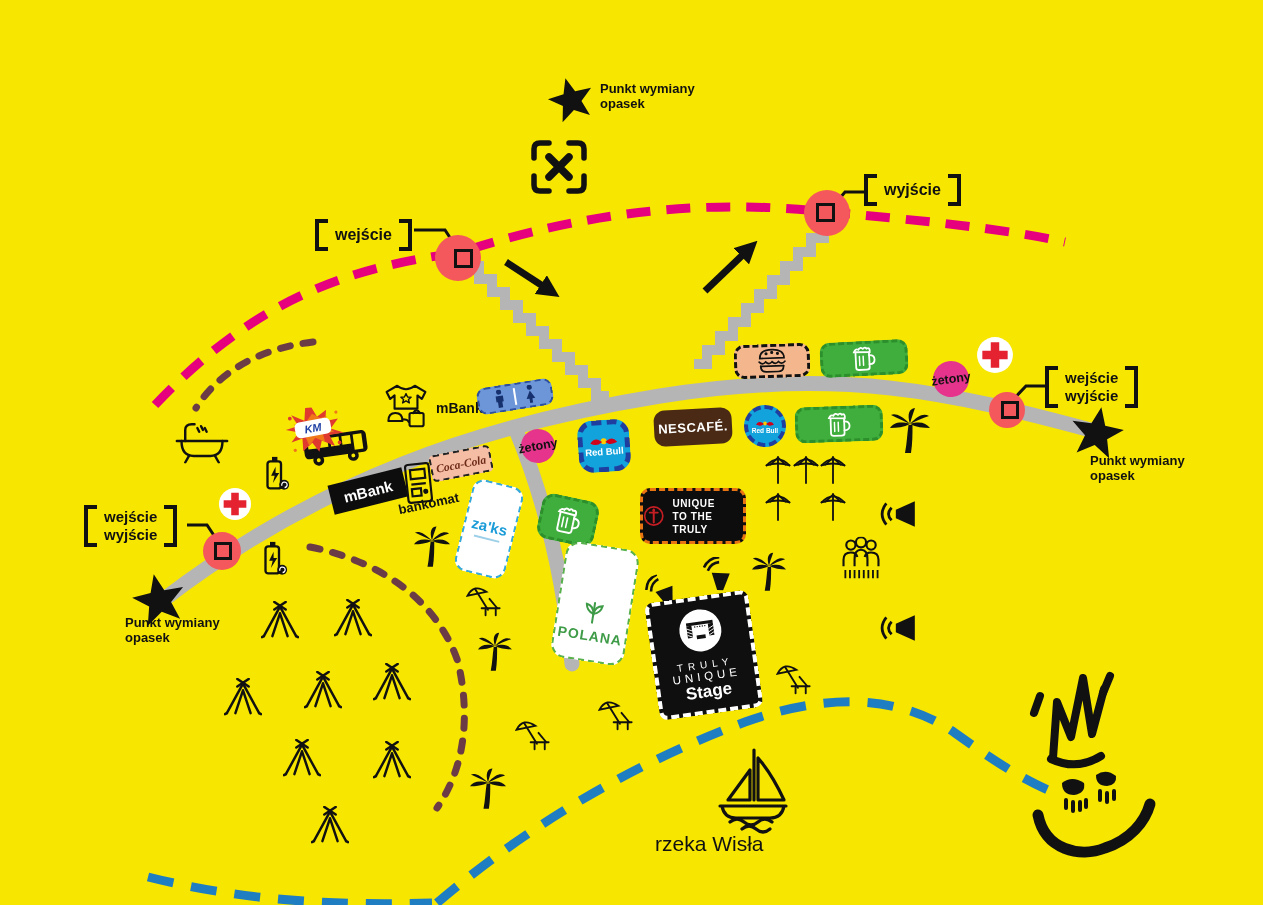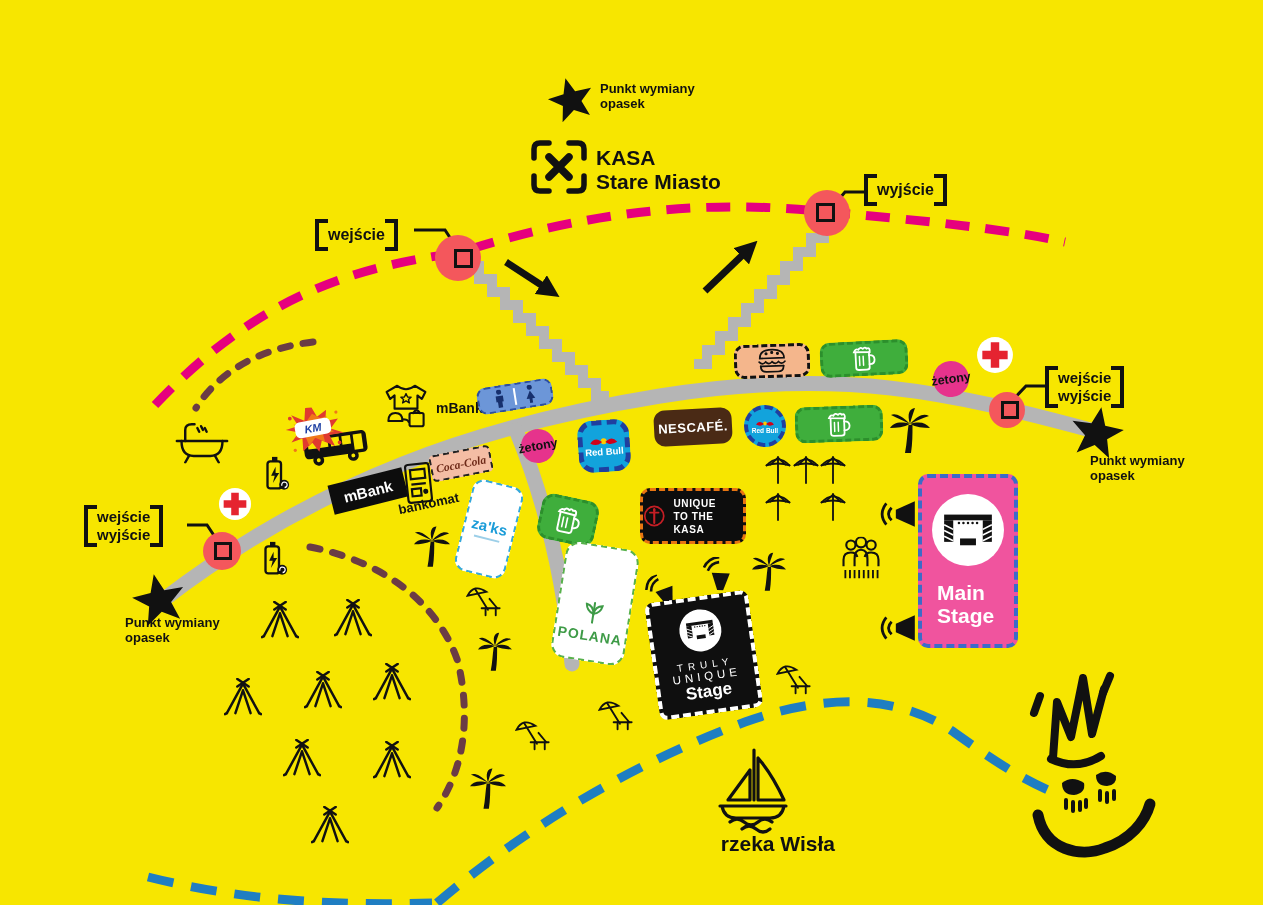--- a/index.html
+++ b/index.html
@@ -3,21 +3,21 @@
 <meta charset="utf-8">
 <style>
   body{margin:0;background:#ddd}
   .map{position:relative;width:1263px;height:905px;background:#F7E600;overflow:hidden;
        font-family:"Liberation Sans",sans-serif;color:#111}
   .abs{position:absolute}
   svg{display:block}
   .lines{position:absolute;left:0;top:0;width:1263px;height:905px}
   .ic svg{width:100%;height:100%}
   .plabel{position:absolute;font-size:13px;line-height:1.12;font-weight:900;width:100px}
-  .bkt{position:absolute;display:flex;align-items:stretch;font-weight:900;font-size:16px;white-space:nowrap}
+  .bkt{position:absolute;display:flex;align-items:stretch;gap:7px;font-weight:900;font-size:16px;white-space:nowrap}
   .bkt .bl,.bkt .br{width:9px;border:4px solid #111}
   .bkt .bl{border-right:0}.bkt .br{border-left:0}
   .bkt .tx{display:flex;flex-direction:column;justify-content:center;line-height:1.18;padding:2px 0}
   .gate{position:absolute;border-radius:50%;background:#F4575C}
   .gate .sq{position:absolute;border:3px solid #111}
   .kasa-tx{position:absolute;font-size:21px;line-height:1.12;font-weight:900}
   .box{position:absolute;box-sizing:border-box;display:flex;align-items:center;justify-content:center}
   .badge{position:absolute;border-radius:50%;background:#E6338C;display:flex;align-items:center;justify-content:center}
   .badge span{font-size:12.5px;font-weight:900;white-space:nowrap}
   .stagebox{position:absolute;box-sizing:border-box;background:#F0549E;border:4px dashed #3C6BC8;border-radius:10px;
@@ -280,24 +280,20 @@
     </g>
   </svg>
 
   <div class="abs ic" style="left:547px;top:76px;width:48px;height:46px;transform:rotate(-15deg)">
       <svg viewBox="0 0 40 38">
         <use href="#star5"></use>
       </svg>
     </div>
   <div class="plabel" style="left:600px;top:82px">Punkt wymiany opasek</div>
 
-  <div class="kasa-tx" style="left:596px;top:146px">
-    <div>KASA</div>
-    <div>Stare Miasto</div>
-  </div>
 
   <div class="bkt" style="left:315px;top:219px;height:32px">
     <div class="bl"></div>
     <div class="tx">
         <span>wejście</span>
       </div>
     <div class="br"></div>
   </div>
   <div class="bkt" style="left:864px;top:174px;height:32px">
     <div class="bl"></div>
@@ -500,21 +496,21 @@
   </div>
 
   <div class="box" style="left:640px;top:488px;width:106px;height:56px;background:#0d0d0d;border:3px dashed #E87511;border-radius:10px;gap:8px">
     <span class="ic" style="width:24px;height:24px;display:inline-block">
         <svg viewBox="0 0 26 26">
           <use href="#crest"></use>
         </svg>
       </span>
     <span style="display:flex;flex-direction:column;color:#fff;font-size:10px;font-weight:800;letter-spacing:.6px;line-height:1.3">
       <span>UNIQUE</span>
-      <span>TO THE KASA</span>
+      <span>TO THE TRULY</span>
     </span>
   </div>
 
   <div class="abs" style="left:650px;top:566px;width:108px;height:152px;transform:rotate(-8deg)">
     <div class="abs ic" style="left:4px;top:2px;width:34px;height:34px;transform:rotate(-12deg)">
         <svg viewBox="0 0 34 34">
           <use href="#spkup"></use>
         </svg>
       </div>
     <div class="abs ic" style="left:62px;top:-6px;width:34px;height:34px;transform:rotate(10deg)">
@@ -539,30 +535,20 @@
   <div class="abs ic" style="left:880px;top:498px;width:38px;height:32px">
       <svg viewBox="0 0 36 30">
         <use href="#spk"></use>
       </svg>
     </div>
   <div class="abs ic" style="left:880px;top:612px;width:38px;height:32px">
       <svg viewBox="0 0 36 30">
         <use href="#spk"></use>
       </svg>
     </div>
-  <div class="stagebox" style="left:918px;top:474px;width:100px;height:174px;padding-top:16px">
-    <div class="wcircle" style="width:72px;height:72px">
-        <span class="ic" style="width:50px;height:39px;display:inline-block">
-          <svg viewBox="0 0 44 34">
-            <use href="#stageic"></use>
-          </svg>
-        </span>
-      </div>
-    <div style="color:#fff;font-size:21px;font-weight:900;line-height:1.08;margin-top:16px;width:62px">Main Stage</div>
-  </div>
 
 
   <div class="abs ic" style="left:838px;top:536px;width:46px;height:44px">
       <svg viewBox="0 0 50 46">
         <use href="#people"></use>
       </svg>
     </div>
 
   <div class="abs ic" style="left:765px;top:455px;width:26px;height:30px">
       <svg viewBox="0 0 34 38">
@@ -676,15 +662,15 @@
       <svg viewBox="0 0 40 40">
         <use href="#tent"></use>
       </svg>
     </div>
   <div class="abs ic" style="left:311px;top:806px;width:38px;height:38px">
       <svg viewBox="0 0 40 40">
         <use href="#tent"></use>
       </svg>
     </div>
 
-  <div class="abs" style="left:655px;top:832px;width:180px;text-align:right;font-size:21px;font-weight:700">rzeka Wisła</div>
+  <div class="abs" style="left:655px;top:832px;width:180px;text-align:left;font-size:21px;font-weight:400">rzeka Wisła</div>
 
 </div>
 
 </body></html>

